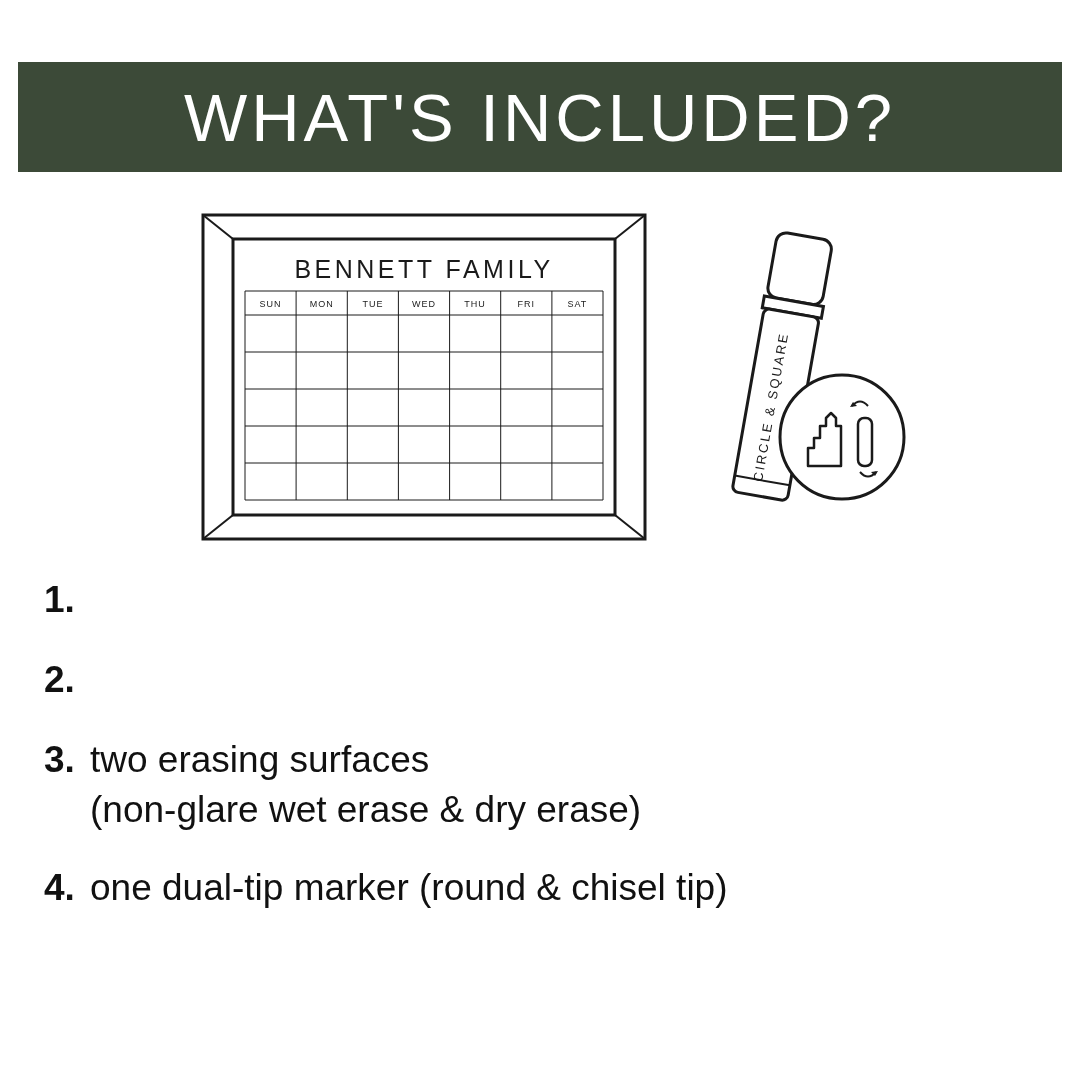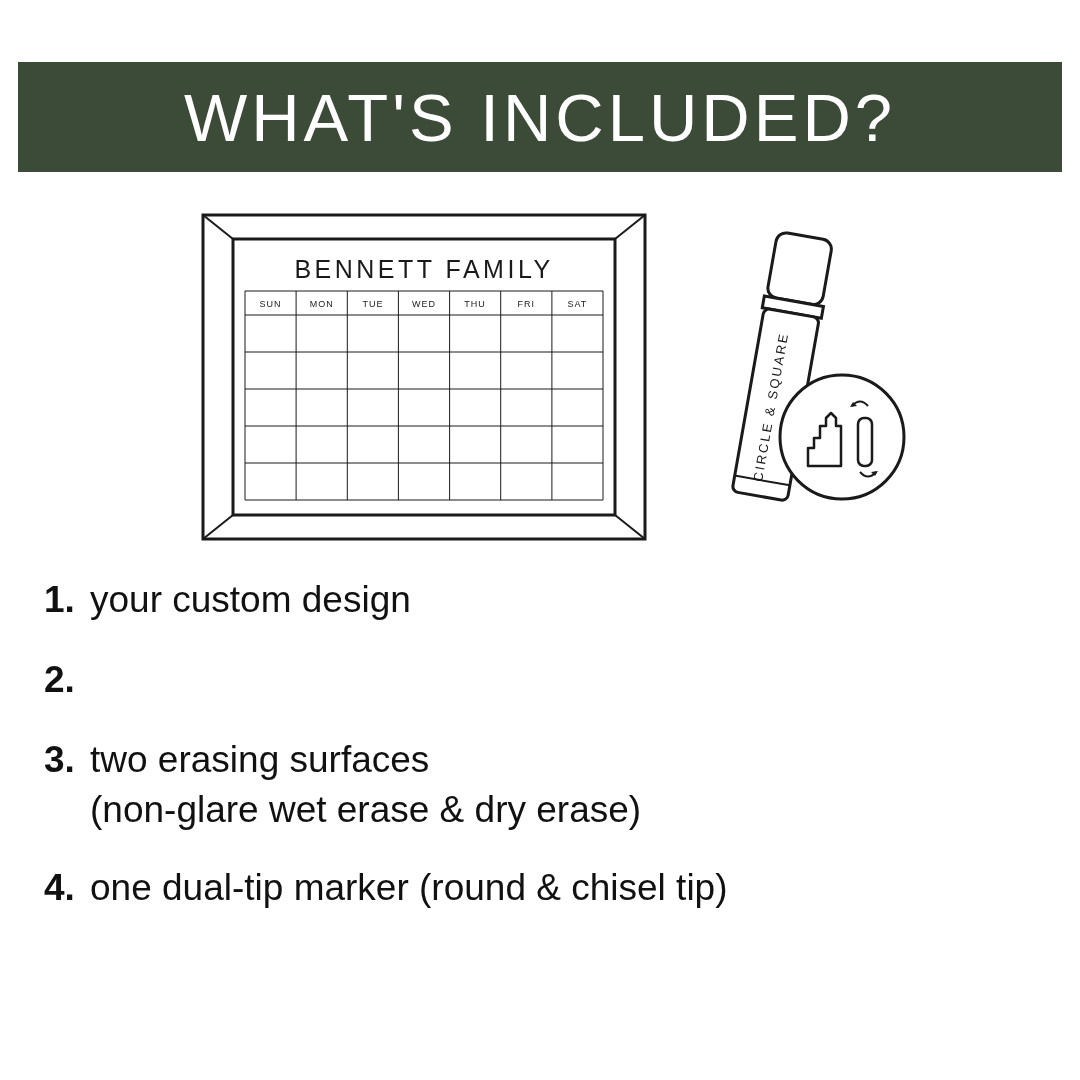--- a/index.html
+++ b/index.html
@@ -182,21 +182,20 @@
         <path d="M178 251 l-3 5 l-4 -4 z" fill="#1a1a1a"></path>
       </svg>
     </div>
 
   </div>
 
   <div class="list">
 
     <div class="list-item item-1">
       <div class="list-num">1.</div>
-      <div class="list-text">your custom design</div>
     </div>
 
     <div class="list-item item-2">
       <div class="list-num">2.</div>
     </div>
 
     <div class="list-item item-3">
       <div class="list-num">3.</div>
       <div class="list-text">two erasing surfaces
 (non-glare wet erase &amp; dry erase)</div>

